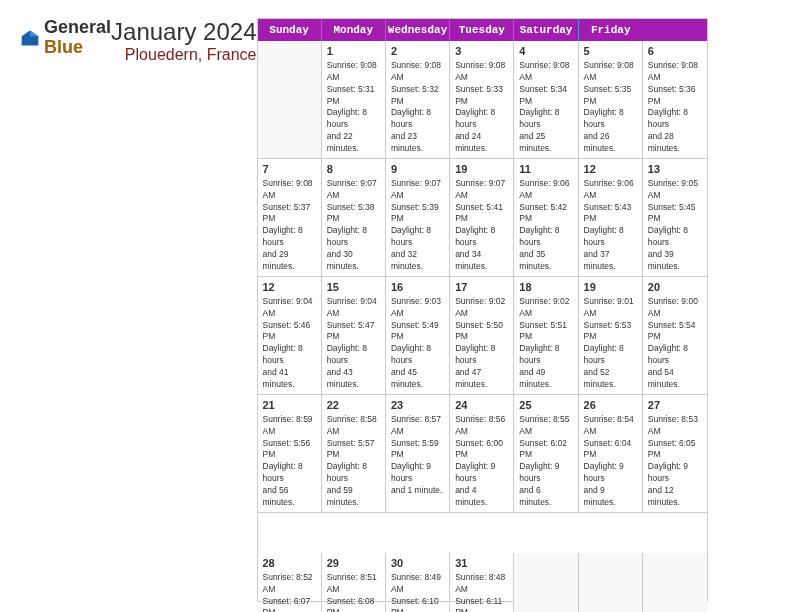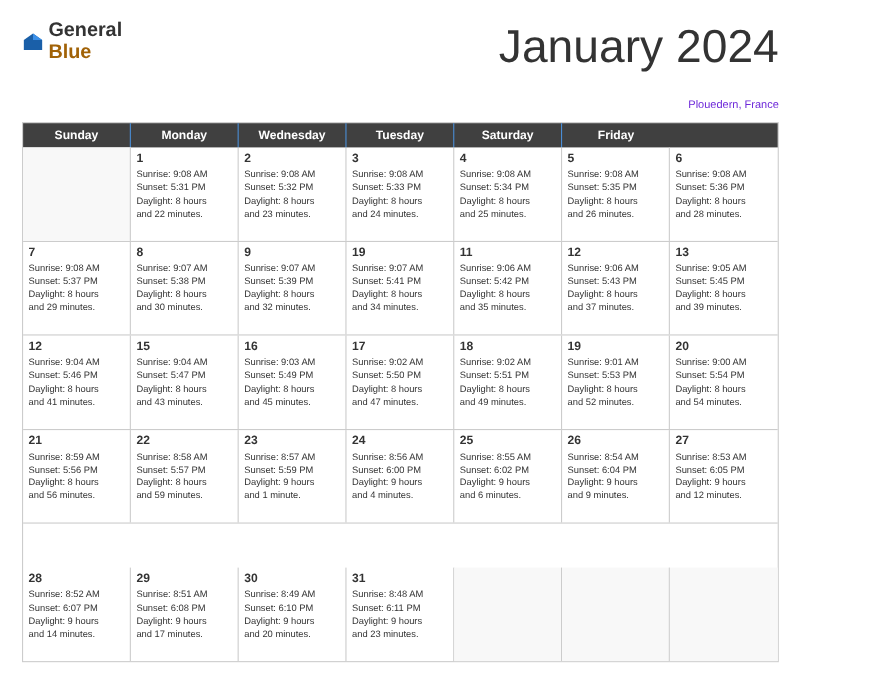--- a/index.html
+++ b/index.html
@@ -8,21 +8,21 @@
       height: 612px;
       font-family: Arial, sans-serif;
       background: #fff;
       overflow: hidden;
     }
     .page {
       width: 728px;
       height: 612px;
       padding: 18px 20px 10px 20px;
       display: flex;
-      flex-direction: column;
+      flex-direction: row;
     }
     .header {
       display: flex;
       justify-content: space-between;
       align-items: flex-start;
       margin-bottom: 10px;
     }
     .logo {
       display: flex;
       align-items: center;
@@ -36,39 +36,39 @@
     .logo-general { color: #333; }
     .logo-blue { color: #a16207; }
     .logo-icon {
       width: 20px;
       height: 20px;
     }
     .title-block {
       text-align: right;
     }
     .month-title {
-      font-size: 42px;
+      font-size: 24px;
       color: #333;
       font-weight: normal;
     }
     .location {
-      font-size: 10px;
-      color: #6d28d9;
-      margin-top: 24px;
+      font-size: 16px;
+      color: #7f1d1d;
     }
     .calendar {
       flex: 1;
       display: flex;
       flex-direction: column;
       border: 1px solid #ccc;
     }
     .cal-header {
       display: grid;
       grid-template-columns: repeat(7, 1fr);
-      background: #404040;
+      background: #a21caf;
+      font-family: Liberation Mono, monospace;
     }
     .cal-header-cell {
       color: #fff;
       text-align: center;
       font-size: 11px;
       font-weight: bold;
       padding: 5px 2px;
       border-right: 1px solid #4a8dd5;
     }
     .cal-header-cell:last-child { border-right: none; }

